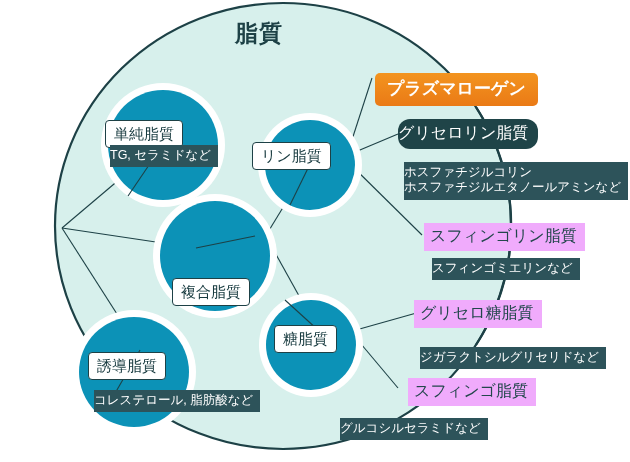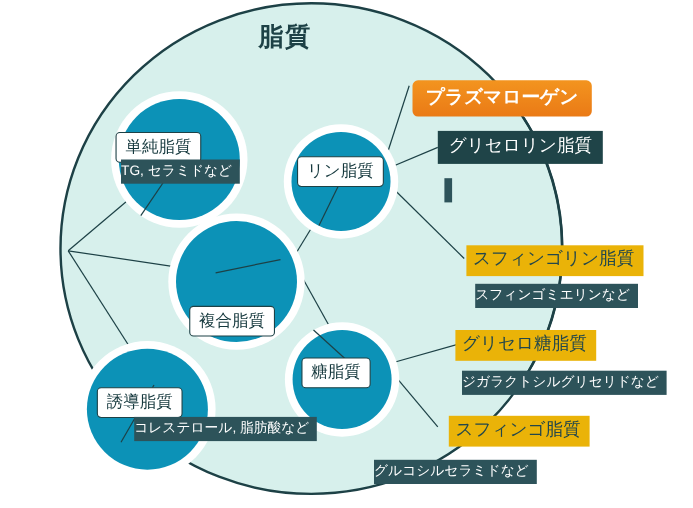--- a/index.html
+++ b/index.html
@@ -70,22 +70,22 @@
     box-sizing: border-box;
   }
 
   
   .chip-heading {
     position: absolute;
     background: #1f4448;
     color: #ffffff;
     font-size: 16px;
     line-height: 1;
-    padding: 6px 10px 8px 10px;
-    border-radius: 0;
+    padding: 6px 10px 8px 0;
+    border-radius: 12px;
     white-space: nowrap;
     box-sizing: border-box;
   }
 
   
   .badge-orange {
     position: absolute;
     background: linear-gradient(180deg, #f3941f 0%, #ea7a16 100%);
     color: #ffffff;
     font-size: 17px;
@@ -93,21 +93,21 @@
     line-height: 1;
     padding: 7px 12px 9px 12px;
     border-radius: 5px;
     white-space: nowrap;
     box-sizing: border-box;
   }
 
   
   .plate-light {
     position: absolute;
-    background: #eab308;
+    background: #f0abfc;
     color: #23474c;
     font-size: 16px;
     line-height: 1;
     padding: 5px 8px 7px 6px;
     white-space: nowrap;
     box-sizing: border-box;
   }
 </style>
 </head>
 <body>
@@ -165,39 +165,40 @@
     </g>
   </svg>
 
   <div class="layer-text">
 
     <div class="diagram-title" style="left:235px; top:18px;">脂質</div>
 
     <div class="node-label" style="left:105px; top:120px;">単純脂質</div>
     <div class="chip-dark" style="left:110px; top:145px;">TG, セラミドなど</div>
 
-    <div class="node-label" style="left:270px; top:142px;">リン脂質</div>
+    <div class="node-label" style="left:252px; top:142px;">リン脂質</div>
 
     <div class="node-label" style="left:172px; top:235px;margin-top:43px;">複合脂質</div>
 
     <div class="node-label" style="left:88px; top:352px;">誘導脂質</div>
 
     <div class="node-label" style="left:274px; top:325px;">糖脂質</div>
-    <div class="chip-dark" style="left:94px; top:379px;margin-left:28px;">コレステロール, 脂肪酸など</div>
+    <div class="chip-dark" style="left:94px; top:390px;">コレステロール, 脂肪酸など</div>
 
     <div class="badge-orange" style="left:375px; top:60px;margin-top:13px;">プラズマローゲン</div>
 
     <div class="chip-heading" style="left:398px; top:119px;">グリセロリン脂質</div>
     <div class="chip-dark" style="left:404px; top:162px;">
-      <br>
+      <span>ホスファチジルコリン</span><br>
+      <span>ホスファチジルエタノールアミンなど</span>
     </div>
 
     <div class="plate-light" style="left:424px; top:223px;">スフィンゴリン脂質</div>
     <div class="chip-dark" style="left:432px; top:258px;">スフィンゴミエリンなど</div>
 
     <div class="plate-light" style="left:414px; top:300px;text-align:center;">グリセロ糖脂質</div>
-    <div class="chip-dark" style="left:420px; top:337px;">ジガラクトシルグリセリドなど</div>
+    <div class="chip-dark" style="left:420px; top:347px;">ジガラクトシルグリセリドなど</div>
 
     <div class="plate-light" style="left:390px; top:378px;margin-left:18px;">スフィンゴ脂質</div>
     <div class="chip-dark" style="left:340px; top:418px;">グルコシルセラミドなど</div>
 
   </div>
 </div>
 
 </body></html>

